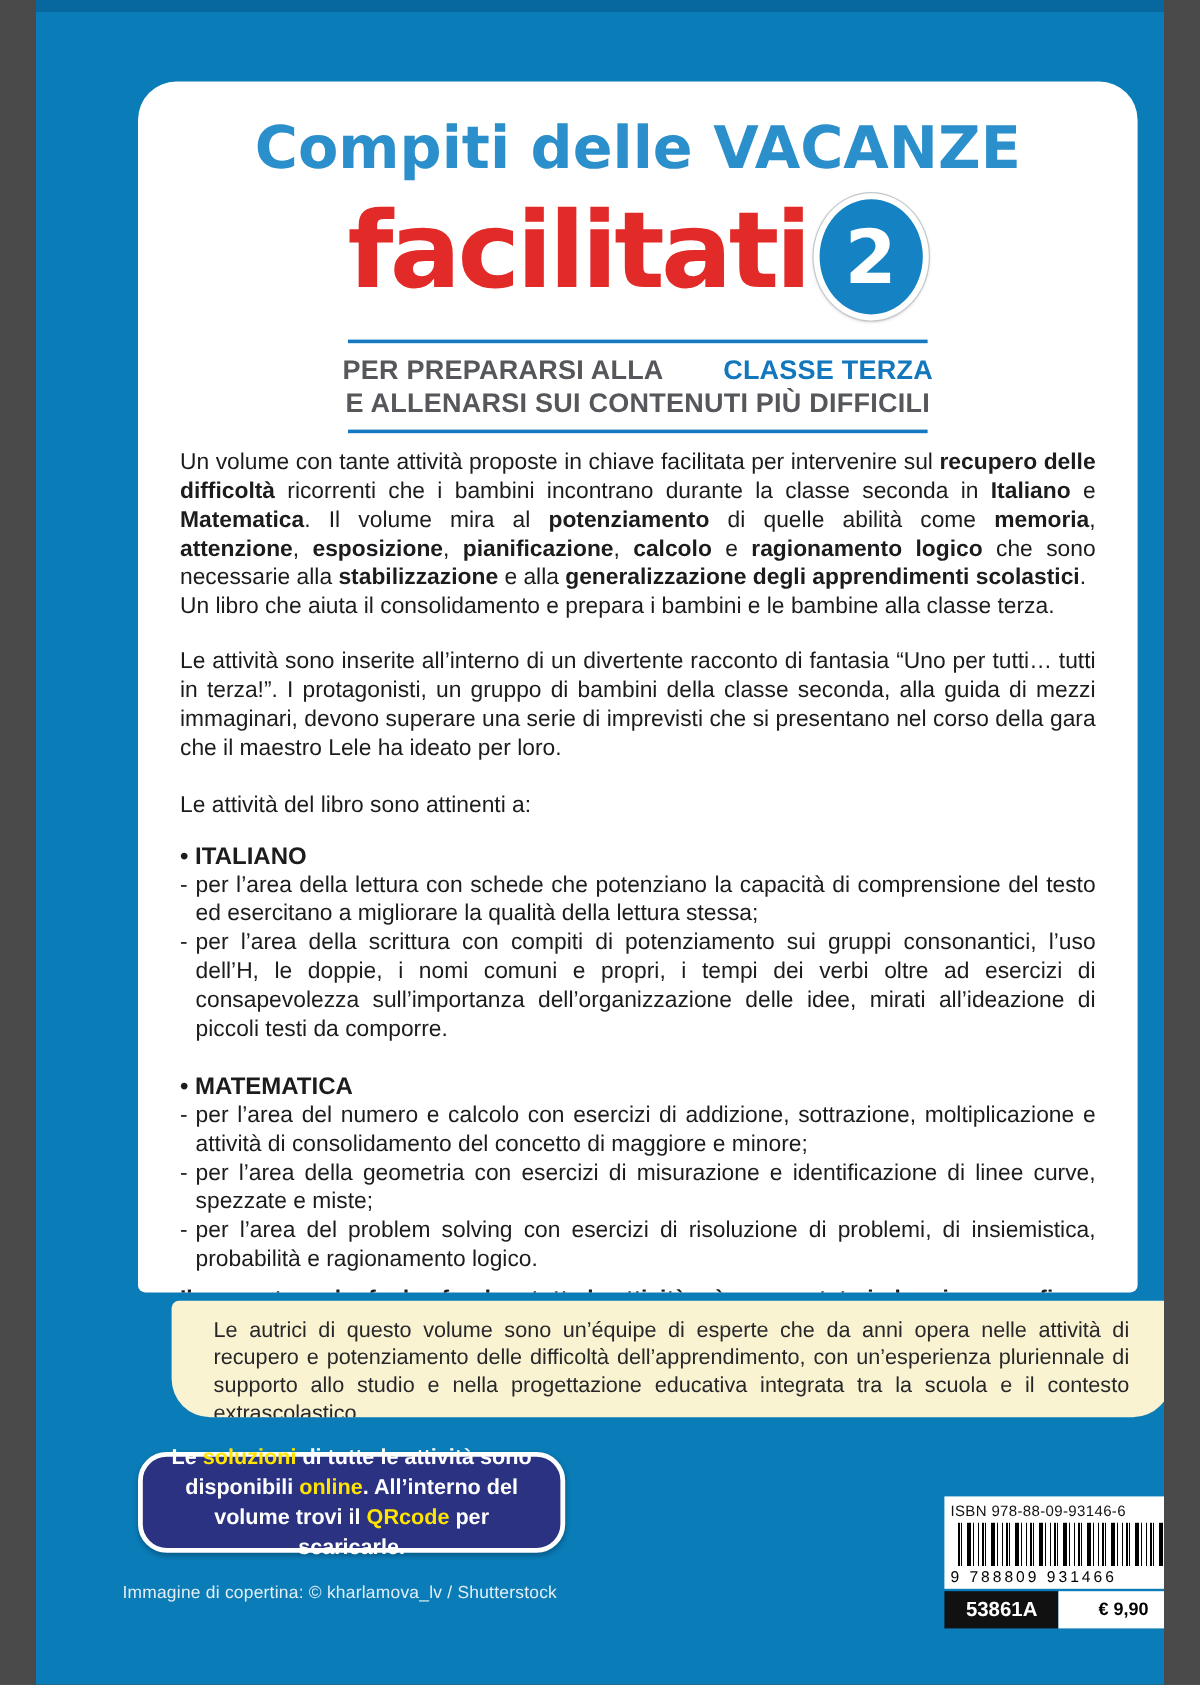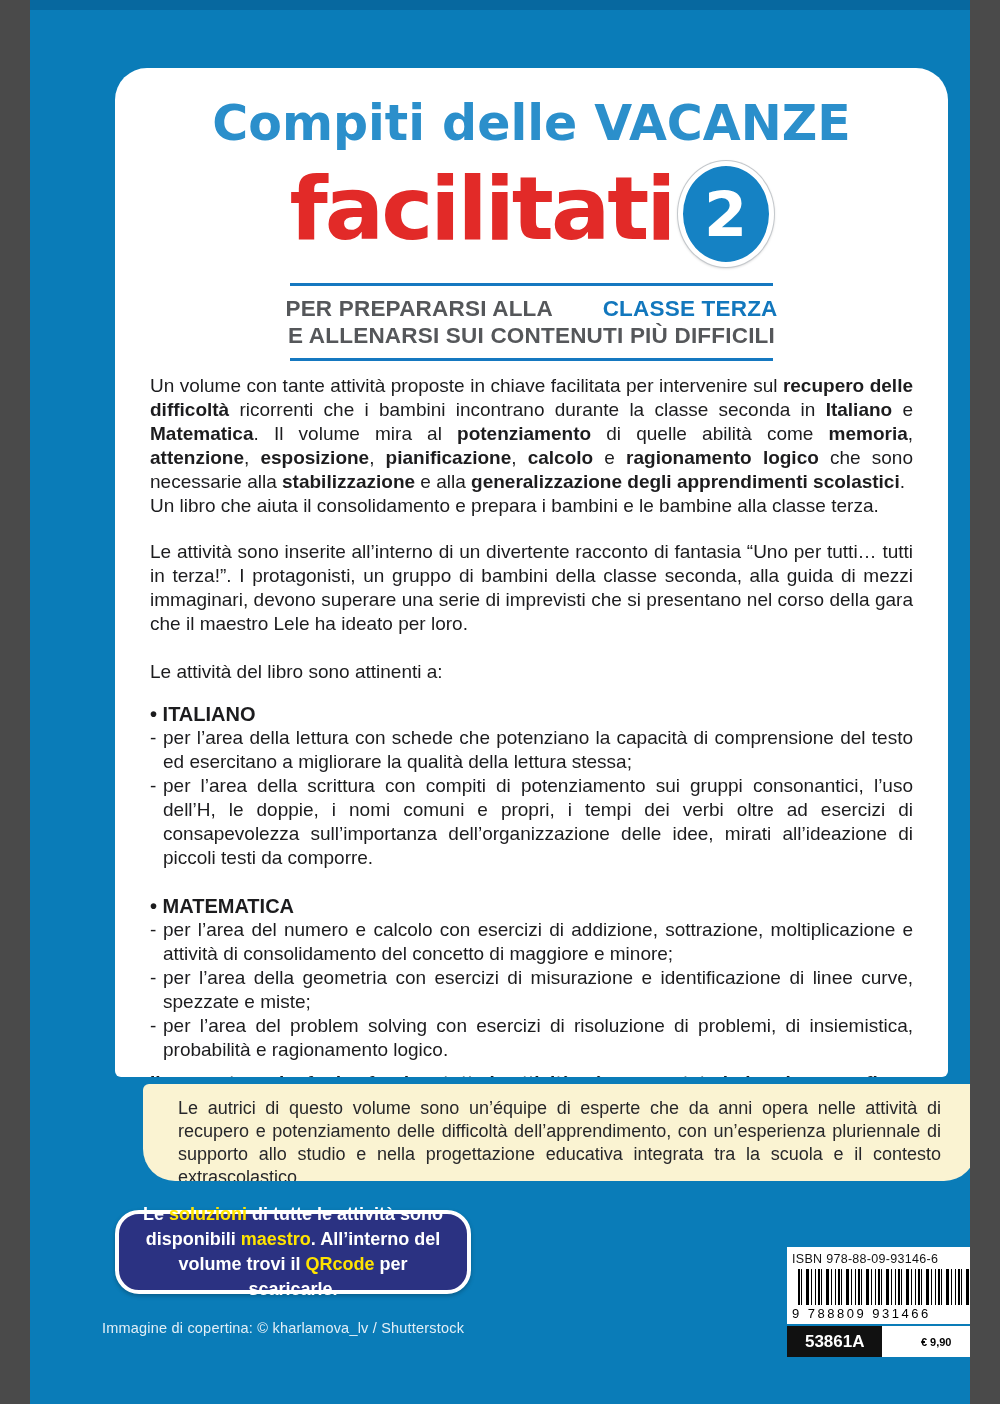--- a/index.html
+++ b/index.html
@@ -86,21 +86,21 @@
         #000 8px 11px,#fff 11px 13px,#000 13px 14px,#fff 14px 17px,
         #000 17px 18px,#fff 18px 20px);
   }
   .digits{font-size:13px;color:#000;letter-spacing:2.5px;margin-top:1px;white-space:nowrap;}
   .code-row{display:flex;margin-top:2px;height:31px;}
   .code-cell{
     flex:0 0 47%;background:#111111;color:#ffffff;font-weight:bold;font-size:17px;
     display:flex;align-items:center;justify-content:center;
   }
   .price-cell{
-    flex:1;background:#ffffff;color:#000000;font-weight:bold;font-size:11px;
+    flex:1;background:#ffffff;color:#000000;font-weight:bold;font-size:15px;
     display:flex;align-items:center;justify-content:center;
   }
 </style>
 </head>
 <body>
 
 <div class="page">
   <div class="top-strip"></div>
 
   <div class="card">
@@ -169,21 +169,21 @@
 
       <p class="closing">Il racconto – che fa da sfondo a tutte le attività – è segmentato in brevi paragrafi per facilitarne la comprensione e ridurre il carico della lettura: ogni bambino potrà quindi scegliere se leggere l’intera storia tutta d’un fiato o leggere il testo un segmento alla volta e svolgere i relativi esercizi.</p>
     </div>
   </div>
 
   <div class="authors-box">
     <span>Le autrici di questo volume sono un’équipe di esperte che da anni opera nelle attività di recupero e potenziamento delle difficoltà dell’apprendimento, con un’esperienza pluriennale di supporto allo studio e nella progettazione educativa integrata tra la scuola e il contesto extrascolastico.</span>
   </div>
 
   <div class="solutions-box">
-    <span>Le <span class="yl">soluzioni</span> di tutte le attività sono disponibili <span class="yl">maestro</span>. All’interno del volume trovi il <span class="yl">QRcode</span> per scaricarle.</span>
+    <span>Le <span class="yl">soluzioni</span> di tutte le attività sono disponibili <span class="yl">online</span>. All’interno del volume trovi il <span class="yl">QRcode</span> per scaricarle.</span>
   </div>
 
   <div class="credits">Immagine di copertina: © kharlamova_lv / Shutterstock</div>
 
   <div class="barcode-wrap">
     <div class="isbn-box">
       <div class="isbn-label">ISBN 978-88-09-93146-6</div>
       <div class="bars"></div>
       <div class="digits">9 788809 931466</div>
     </div>

